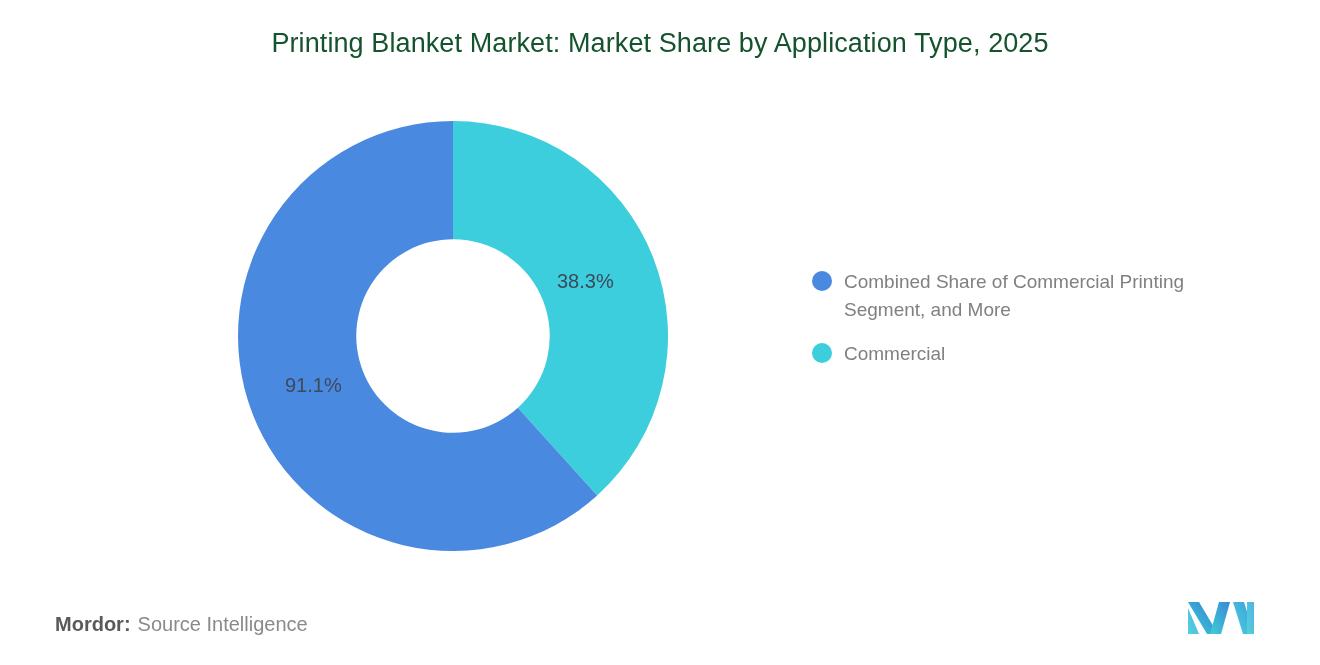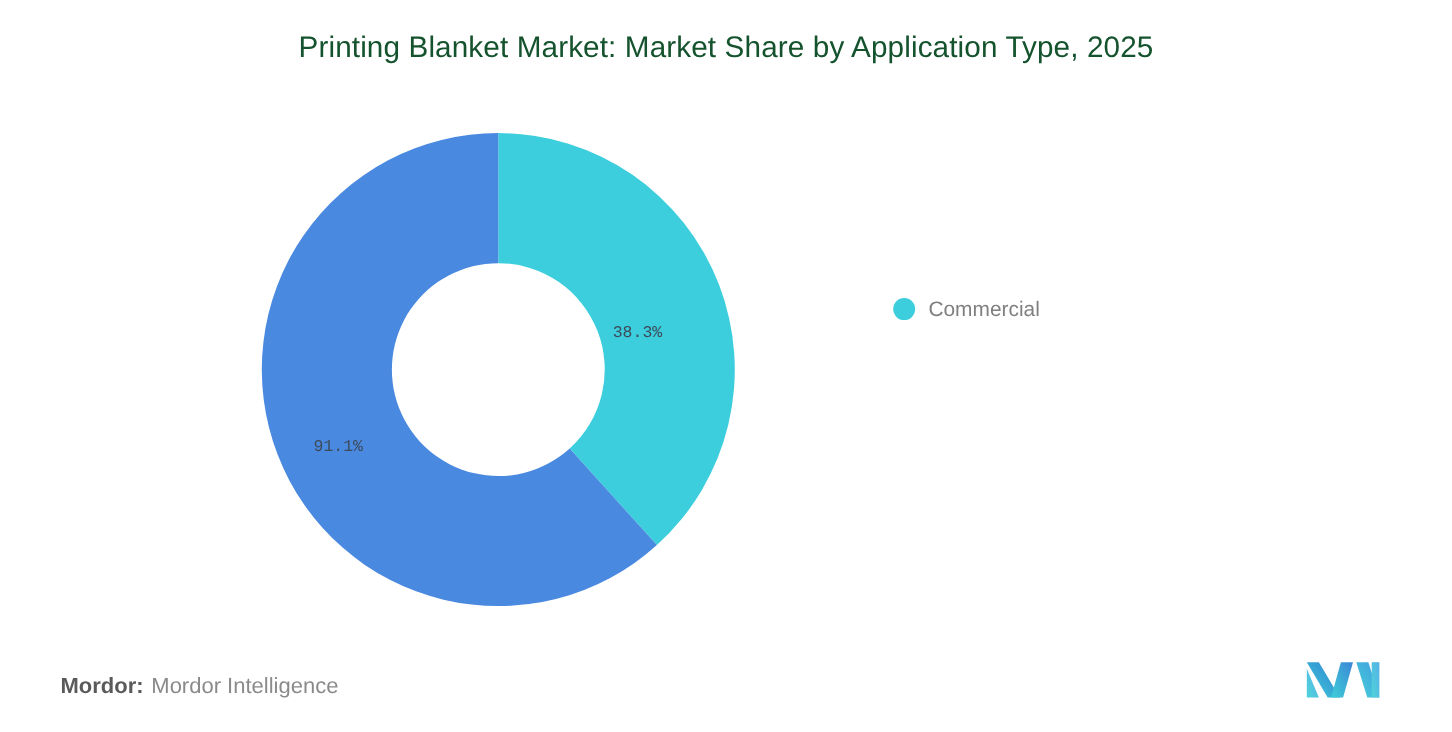--- a/index.html
+++ b/index.html
@@ -43,25 +43,24 @@
     height: 432px;
   }
   #donut-svg {
     display: block;
     width: 432px;
     height: 432px;
   }
 
   .slice-label {
     position: absolute;
-    font-size: 15px;
+    font-size: 20px;
     color: #3d4a5a;
     white-space: nowrap;
-    font-family: Liberation Mono, monospace;
-    margin-top: 24px;
+    font-family: Liberation Sans, sans-serif;
   }
   #slice-label-0 {           
     left: 48px;
     top: 254px;
   }
   #slice-label-1 {           
     left: 320px;
     top: 150px;
   }
 
@@ -132,27 +131,31 @@
           <path d="M 360.1973989553948 375.4744811388289 A 215 215 0 1 1 215.99999999999997 1 L 215.99999999999997 119.25 A 96.75 96.75 0 1 0 280.88882952992765 287.763516512473 Z" fill="#4a89e0"></path>
         </g>
     </svg>
 
     <div class="slice-label" id="slice-label-0">91.1%</div>
     <div class="slice-label" id="slice-label-1">38.3%</div>
   </div>
 
   <div id="legend">
     <div class="legend-item">
+      <span class="legend-swatch" id="legend-swatch-0" style="background: rgb(74, 137, 224);"></span>
+      <span class="legend-label">Combined Share of Commercial Printing Segment, and More</span>
+    </div>
+    <div class="legend-item">
       <span class="legend-swatch" id="legend-swatch-1" style="background: rgb(60, 206, 221);"></span>
       <span class="legend-label">Commercial</span>
     </div>
   </div>
 
   <div id="source-line">
-    <span id="source-key">Mordor:</span><span id="source-value">Mordor Intelligence</span>
+    <span id="source-key">Mordor:</span><span id="source-value">Source Intelligence</span>
   </div>
 
   <svg id="brand-logo" viewBox="0 0 70 38">
     <defs>
       <linearGradient id="lgA" x1="0" y1="1" x2="1" y2="0">
         <stop offset="0%" stop-color="#41cfd6"></stop>
         <stop offset="100%" stop-color="#2f7fd4"></stop>
       </linearGradient>
       <linearGradient id="lgB" x1="0" y1="1" x2="1" y2="0">
         <stop offset="0%" stop-color="#48d2d8"></stop>

